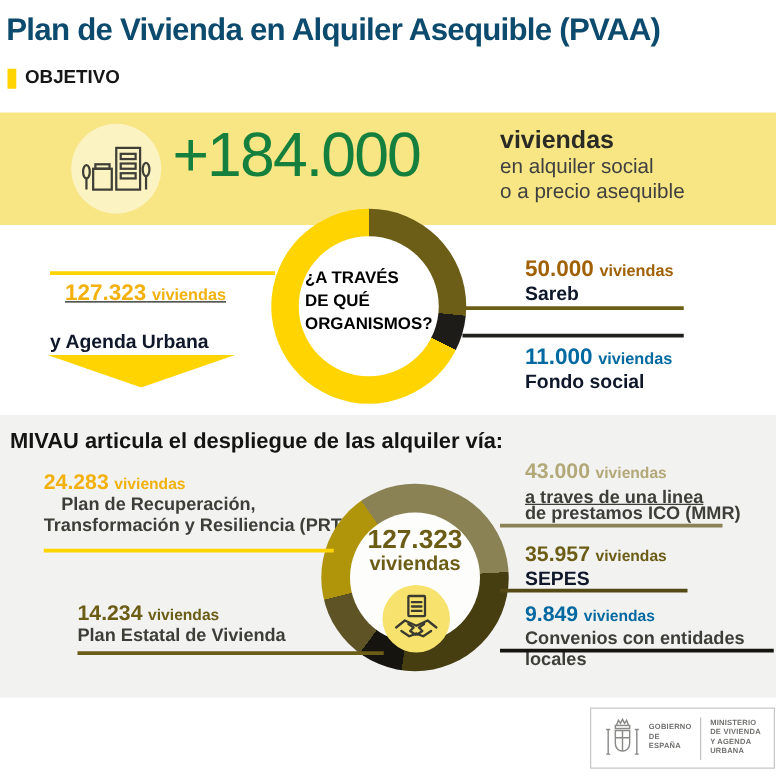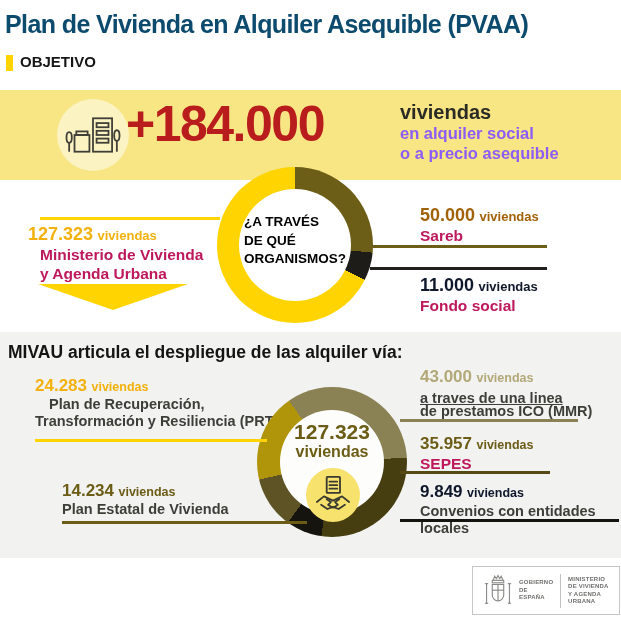--- a/index.html
+++ b/index.html
@@ -7,37 +7,37 @@
          font-family:"Liberation Sans","DejaVu Sans",sans-serif;color:#1c1c1a;}
   .abs{position:absolute;}
   
   .title{left:5px;top:10px;width:614px;font-size:25px;font-weight:800;letter-spacing:-0.6px;color:#0c4a6e;}
   .obj-sq{left:6px;top:55px;width:7px;height:16px;background:#FFD400;}
   .obj-lbl{left:20px;top:53px;font-size:15px;font-weight:800;color:#161616;}
   
   .banner{left:0;top:90px;width:621px;height:90px;background:#F8E584;z-index:1;}
   .icon-circle{left:57px;top:99px;width:72px;height:72px;border-radius:50%;background:#FBF3C2;z-index:2;
                display:flex;align-items:center;justify-content:center;}
-  .big-num{left:126px;top:96px;font-size:50px;line-height:56px;font-weight:700;letter-spacing:-1.5px;color:#b91c1c;z-index:2;}
+  .big-num{left:138px;top:96px;font-size:50px;line-height:56px;font-weight:400;letter-spacing:-1.5px;color:#15803d;z-index:2;}
   .banner-txt{left:400px;top:101px;z-index:2;}
   .banner-txt .b1{font-size:20px;font-weight:800;color:#2b2b25;line-height:22px;}
-  .banner-txt .b2{font-size:16.5px;font-weight:700;color:#8b5cf6;line-height:20px;}
+  .banner-txt .b2{font-size:16.5px;font-weight:400;color:#404040;line-height:20px;}
   
   .donut{border-radius:50%;z-index:2;}
   .donut .hole{position:absolute;border-radius:50%;background:#fff;}
   #donut1{left:217px;top:167px;width:156px;height:156px;}
   #donut1 .hole{inset:22px;}
   #donut2{left:257px;top:387px;width:150px;height:150px;}
   #donut2 .hole{inset:23px;background:#fdfdfc;}
   .q-block{left:244px;top:213px;font-size:13.5px;line-height:18.5px;font-weight:800;color:#000000;z-index:3;}
   
   .v{font-weight:800;font-size:18px;}
   .u{font-weight:800;font-size:13px;}
-  .nm{font-size:15.5px;line-height:19px;font-weight:700;color:#be185d;}
-  .c-gold{color:#F2B10D;} .c-olive{color:#a16207;} .c-black{color:#0f172a;}
+  .nm{font-size:15.5px;line-height:19px;font-weight:700;color:#0f172a;}
+  .c-gold{color:#F2B10D;} .c-olive{color:#a16207;} .c-black{color:#0369a1;}
   .c-khaki{color:#B3A878;margin-top:12px;} .c-dolive{color:#6B5C16;}
   .hline{height:3px;z-index:2;}
   .arrow-down{left:38px;top:284px;width:0;height:0;border-left:75px solid transparent;
               border-right:75px solid transparent;border-top:26px solid #FFD400;}
   
   .sec2{left:0;top:332px;width:621px;height:226px;background:#F2F2F0;z-index:0;}
   .s2-title{left:8px;top:342px;font-size:17.5px;font-weight:800;color:#141414;z-index:1;}
   .s2-center{left:257px;top:420px;width:150px;text-align:center;z-index:3;color:#6B5C16;}
   .s2-center .cv{font-size:21px;font-weight:800;line-height:23px;}
   .s2-center .cu{font-size:16px;font-weight:800;line-height:18px;}
@@ -88,25 +88,24 @@
   <div class="abs donut" id="donut1" style="background: conic-gradient(rgb(108, 93, 23) 0deg, rgb(108, 93, 23) 95.6deg, rgb(29, 28, 24) 95.6deg, rgb(29, 28, 24) 116.6deg, rgb(255, 212, 0) 116.6deg, rgb(255, 212, 0) 360deg);">
     <div class="hole"></div>
   </div>
   <div class="abs q-block">
     <div>¿A TRAVÉS</div>
     <div>DE QUÉ</div>
     <div>ORGANISMOS?</div>
   </div>
 
   <div class="abs hline" style="left:40px;top:217px;width:180px;background:#FFD400;"></div>
-  <div class="abs" style="left:28px;top:224px;">
+  <div class="abs" style="left:52px;top:224px;text-decoration:underline;">
     <span class="v c-gold">127.323</span>
     <span class="u c-gold">viviendas</span>
   </div>
-  <div class="abs nm" style="left:40px;top:245px;">Ministerio de Vivienda</div>
   <div class="abs nm" style="left:40px;top:264px;">y Agenda Urbana</div>
   <div class="abs arrow-down"></div>
 
   <div class="abs" style="left:420px;top:205px;">
     <span class="v c-olive">50.000</span>
     <span class="u c-olive">viviendas</span>
   </div>
   <div class="abs nm" style="left:420px;top:226px;">Sareb</div>
   <div class="abs hline" style="left:372px;top:245px;width:175px;background:#6C5D17;"></div>
 

